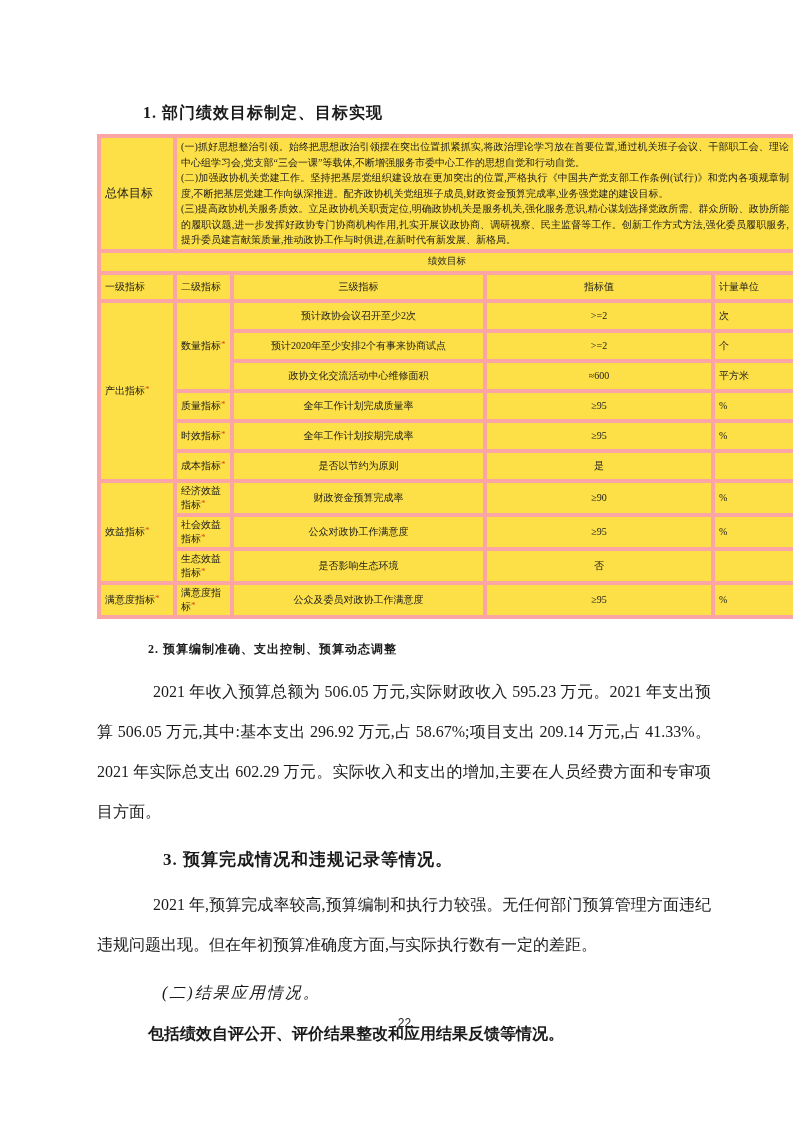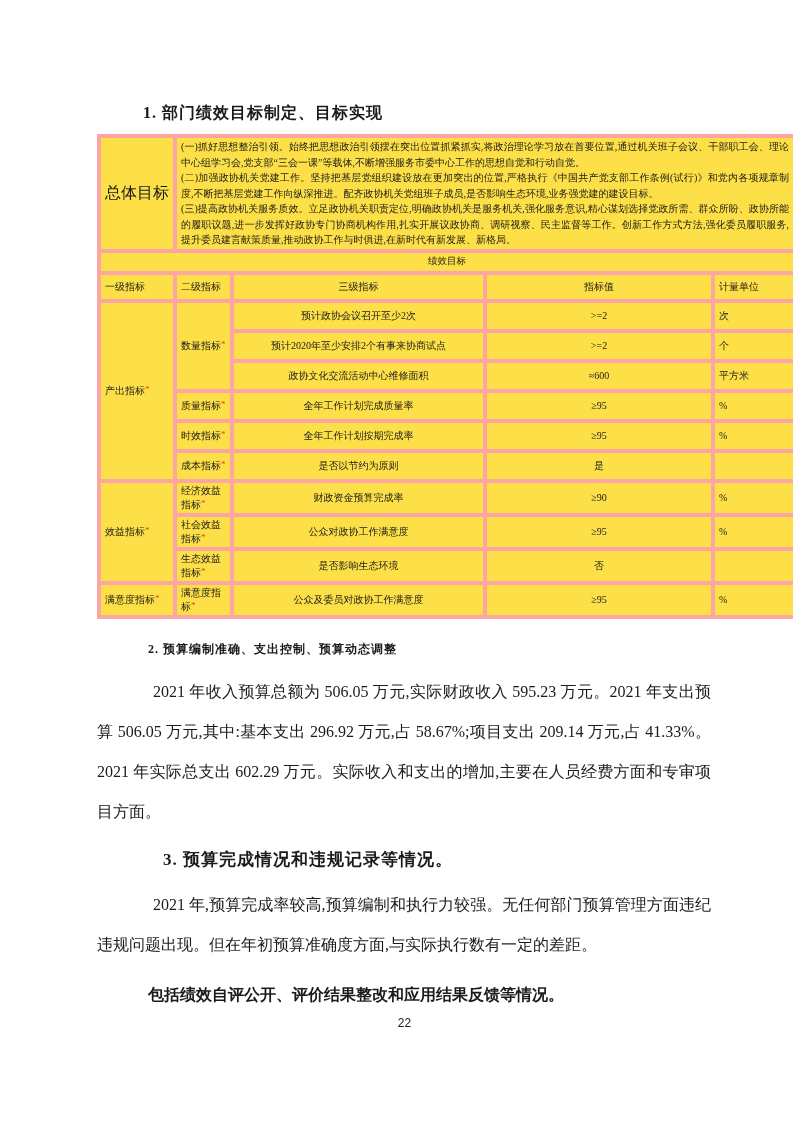--- a/index.html
+++ b/index.html
@@ -22,21 +22,21 @@
     table-layout:fixed;
     width:696px;
     font-size:10px;
   }
   table.grid td{
     border:4px solid #fca5a5;
     padding:1px 4px;
     overflow:hidden;
     background:#fde047;
   }
-  td.goal-label{vertical-align:middle;font-size:16px;}
+  td.goal-label{vertical-align:middle;font-size:12px;}
   td.goal-text{padding:3px 6px 3px 6px;}
   .goal-para{line-height:15.5px;text-align:justify;}
   td.band{
     text-align:center;height:16px;font-size:9.5px;
     border-top:2px solid #222;
     margin-top:22px;
   }
   tr.hdr td{height:22px;font-size:10px;}
   td.c{text-align:center;}
   td.l{text-align:left;}
@@ -93,21 +93,21 @@
         <col style="width:57px">
         <col style="width:253px">
         <col style="width:228px">
         <col style="width:82px">
     </colgroup>
     <tbody>
         <tr>
       <td class="goal-label">总体目标</td>
       <td class="goal-text" colspan="4">
         <div class="goal-para">(一)抓好思想整治引领。始终把思想政治引领摆在突出位置抓紧抓实,将政治理论学习放在首要位置,通过机关班子会议、干部职工会、理论中心组学习会,党支部“三会一课”等载体,不断增强服务市委中心工作的思想自觉和行动自觉。</div>
-        <div class="goal-para">(二)加强政协机关党建工作。坚持把基层党组织建设放在更加突出的位置,严格执行《中国共产党支部工作条例(试行)》和党内各项规章制度,不断把基层党建工作向纵深推进。配齐政协机关党组班子成员,是否影响生态环境,业务强党建的建设目标。</div>
+        <div class="goal-para">(二)加强政协机关党建工作。坚持把基层党组织建设放在更加突出的位置,严格执行《中国共产党支部工作条例(试行)》和党内各项规章制度,不断把基层党建工作向纵深推进。配齐政协机关党组班子成员,财政资金预算完成率,业务强党建的建设目标。</div>
         <div class="goal-para">(三)提高政协机关服务质效。立足政协机关职责定位,明确政协机关是服务机关,强化服务意识,精心谋划选择党政所需、群众所盼、政协所能的履职议题,进一步发挥好政协专门协商机构作用,扎实开展议政协商、调研视察、民主监督等工作。创新工作方式方法,强化委员履职服务,提升委员建言献策质量,推动政协工作与时俱进,在新时代有新发展、新格局。</div>
       </td>
     </tr>
     <tr>
       <td class="band" colspan="5">绩效目标</td>
     </tr>
     <tr class="hdr">
       <td class="l">一级指标</td>
       <td class="l">二级指标</td>
       <td class="c">三级指标</td>
@@ -177,17 +177,18 @@
     </tr>
   </tbody>
     </table>
 
   <div class="h2">2. 预算编制准确、支出控制、预算动态调整</div>
   <div class="para">2021 年收入预算总额为 506.05 万元,实际财政收入 595.23 万元。2021 年支出预算 506.05 万元,其中:基本支出 296.92 万元,占 58.67%;项目支出 209.14 万元,占 41.33%。2021 年实际总支出 602.29 万元。实际收入和支出的增加,主要在人员经费方面和专审项目方面。</div>
 
   <div class="h3">3. 预算完成情况和违规记录等情况。</div>
   <div class="para">2021 年,预算完成率较高,预算编制和执行力较强。无任何部门预算管理方面违纪违规问题出现。但在年初预算准确度方面,与实际执行数有一定的差距。</div>
 
+  <div class="kaiti">(二)结果应用情况。</div>
   <div class="para-last">包括绩效自评公开、评价结果整改和应用结果反馈等情况。</div>
 
   <div class="page-num">22</div>
 
 </div>
 
 </body></html>

